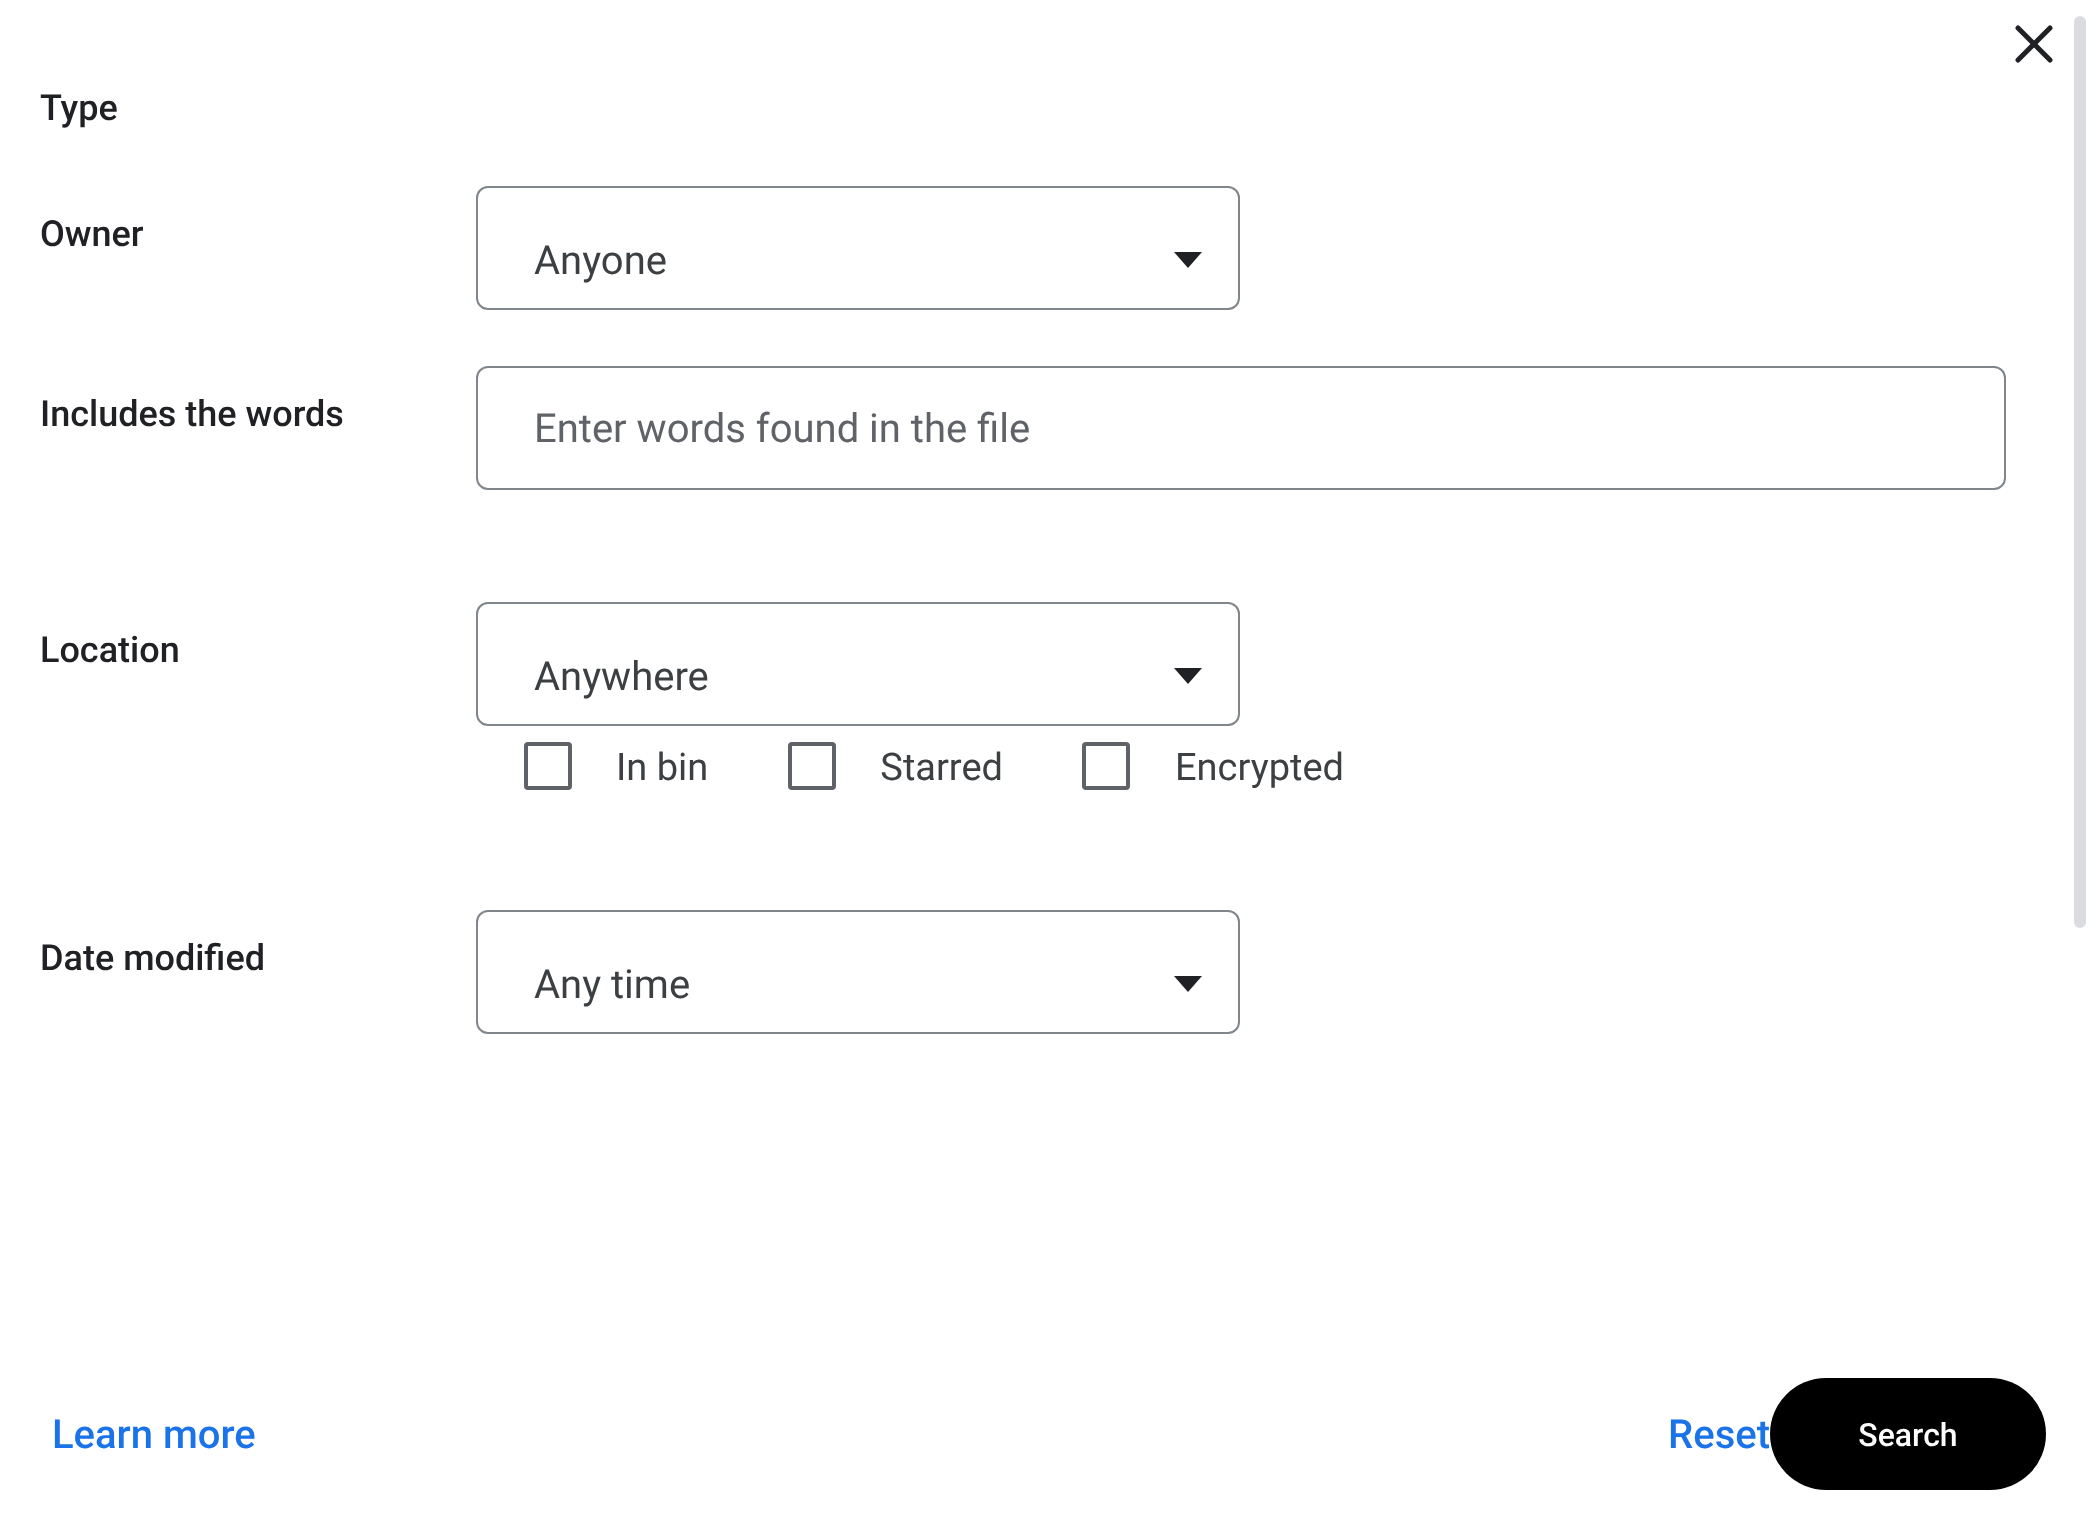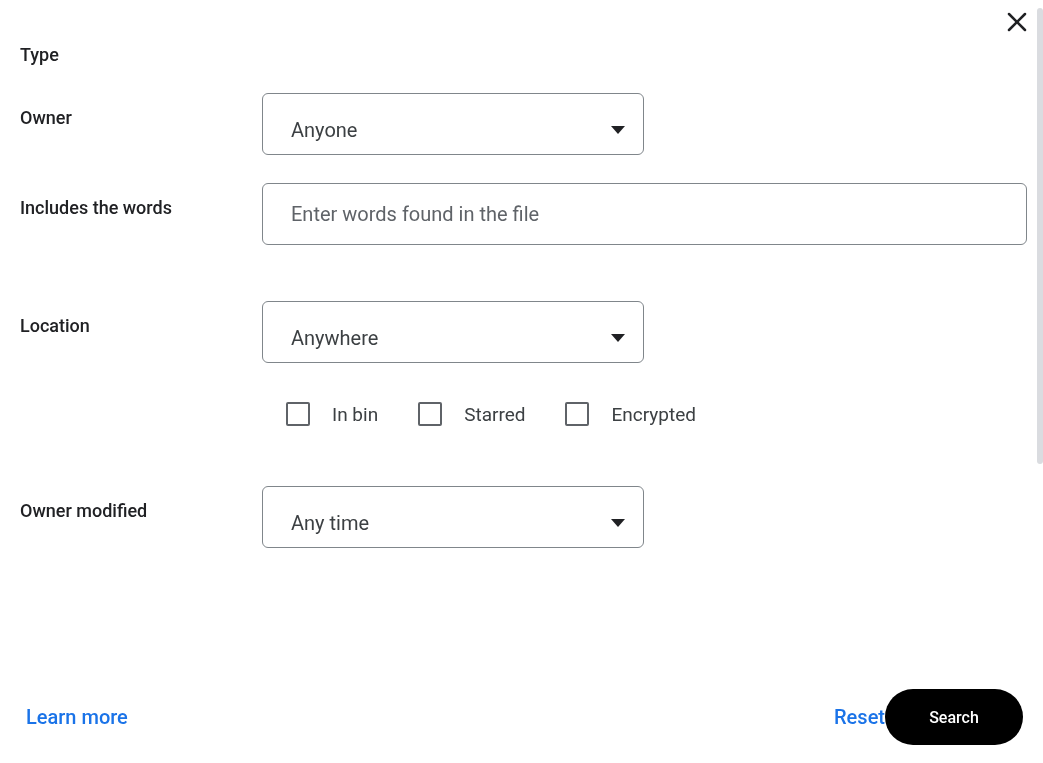--- a/index.html
+++ b/index.html
@@ -28,21 +28,20 @@
       justify-content: center;
     }
     .close-btn svg {
       width: 24px;
       height: 24px;
     }
     .form-row {
       display: flex;
       align-items: flex-start;
       margin-bottom: 28px;
-      gap: 24px;
     }
     .form-label {
       width: 218px;
       padding-top: 14px;
       font-size: 18px;
       font-weight: 500;
       color: #202124;
       flex-shrink: 0;
     }
     .form-control {
@@ -87,21 +86,21 @@
       font-family: inherit;
       outline: none;
     }
     .text-input::placeholder {
       color: #5f6368;
     }
     .checkbox-row {
       display: flex;
       align-items: center;
       gap: 40px;
-      margin-top: 39px;
+      margin-top: 8px;
       margin-left: 24px;
     }
     .checkbox-item {
       display: flex;
       align-items: center;
       gap: 22px;
     }
     .checkbox-box {
       width: 24px;
       height: 24px;
@@ -222,21 +221,21 @@
       </div>
       <div class="checkbox-item">
         <div class="checkbox-box"></div>
         <span class="checkbox-label">Encrypted</span>
       </div>
     </div>
   </div>
 </div>
 
 <div class="form-row">
-  <div class="form-label">Owner modified</div>
+  <div class="form-label">Date modified</div>
   <div class="form-control">
     <div class="select-box">
       <span>Any time</span>
       <span class="caret"></span>
     </div>
   </div>
 </div>
 
 <div class="footer">
   <a class="learn-more">Learn more</a>

